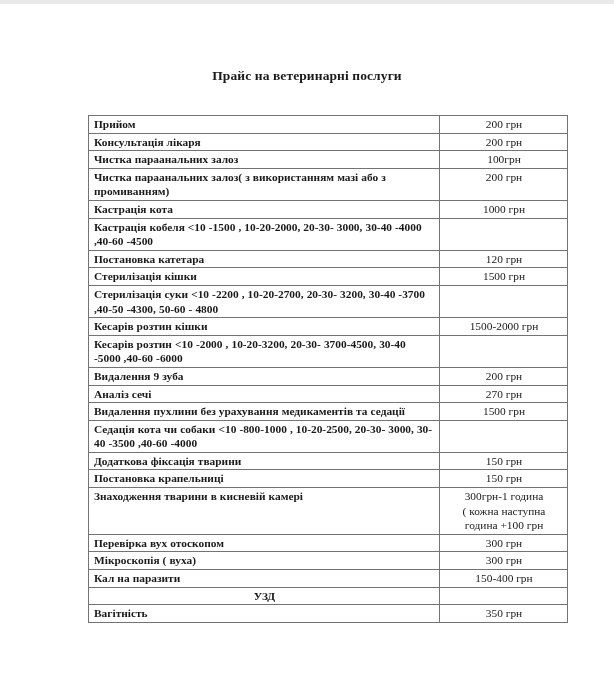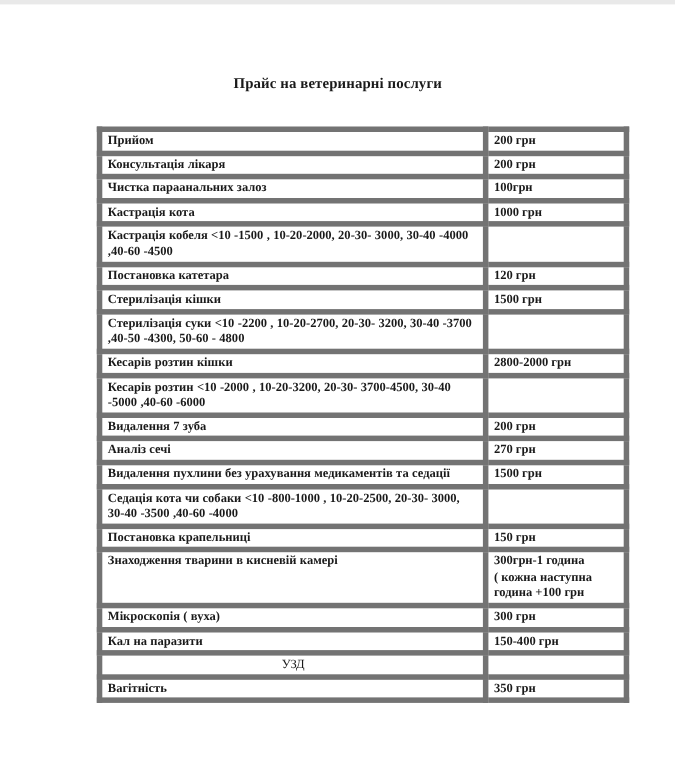--- a/index.html
+++ b/index.html
@@ -49,38 +49,38 @@
     left: 88px;
     width: 479px;
     border-collapse: collapse;
     table-layout: fixed;
     font-size: 11.4px;
   }
   table.price-table col.c-service { width: 351px; }
   table.price-table col.c-price   { width: 128px; }
 
   table.price-table td {
-    border: 5px solid #737373;
+    border: 1px solid #737373;
     padding: 1px 4px 1px 5px;
     vertical-align: top;
     line-height: 14.6px;
     font-family: "Liberation Serif", "DejaVu Serif", serif;
   }
   td.service {
     font-weight: bold;
     text-align: left;
     word-spacing: 0.2px;
   }
   td.price {
-    font-weight: bold;
-    text-align: left;
+    font-weight: normal;
+    text-align: center;
     white-space: pre-line;
   }
   td.section-head {
-    font-weight: normal;
+    font-weight: bold;
     text-align: center;
   }
 </style>
 </head>
 <body>
 
 <div class="top-band"></div>
 
 <div class="page">
 
@@ -98,20 +98,24 @@
         </tr>
         <tr>
           <td class="service">Консультація лікаря</td>
           <td class="price">200 грн</td>
         </tr>
         <tr>
           <td class="service">Чистка параанальних залоз</td>
           <td class="price">100грн</td>
         </tr>
         <tr>
+          <td class="service">Чистка параанальних залоз( з використанням мазі або з промиванням)</td>
+          <td class="price">200 грн</td>
+        </tr>
+        <tr>
           <td class="service">Кастрація кота</td>
           <td class="price">1000 грн</td>
         </tr>
         <tr>
           <td class="service">Кастрація кобеля &lt;10 -1500 , 10-20-2000, 20-30- 3000, 30-40 -4000 ,40-60 -4500</td>
           <td class="price"></td>
         </tr>
         <tr>
           <td class="service">Постановка катетара</td>
           <td class="price">120 грн</td>
@@ -119,51 +123,59 @@
         <tr>
           <td class="service">Стерилізація кішки</td>
           <td class="price">1500 грн</td>
         </tr>
         <tr>
           <td class="service">Стерилізація суки  &lt;10 -2200 , 10-20-2700, 20-30- 3200, 30-40 -3700 ,40-50 -4300, 50-60 - 4800</td>
           <td class="price"></td>
         </tr>
         <tr>
           <td class="service">Кесарів розтин кішки</td>
-          <td class="price">2800-2000 грн</td>
+          <td class="price">1500-2000 грн</td>
         </tr>
         <tr>
           <td class="service">Кесарів розтин &lt;10 -2000 , 10-20-3200, 20-30- 3700-4500, 30-40 -5000 ,40-60 -6000</td>
           <td class="price"></td>
         </tr>
         <tr>
-          <td class="service">Видалення 7 зуба</td>
+          <td class="service">Видалення 9 зуба</td>
           <td class="price">200 грн</td>
         </tr>
         <tr>
           <td class="service">Аналіз сечі</td>
           <td class="price">270 грн</td>
         </tr>
         <tr>
           <td class="service">Видалення пухлини без урахування медикаментів та седації</td>
           <td class="price">1500 грн</td>
         </tr>
         <tr>
           <td class="service">Седація кота чи собаки &lt;10 -800-1000 , 10-20-2500, 20-30- 3000, 30-40 -3500 ,40-60 -4000</td>
           <td class="price"></td>
         </tr>
         <tr>
+          <td class="service">Додаткова фіксація тварини</td>
+          <td class="price">150 грн</td>
+        </tr>
+        <tr>
           <td class="service">Постановка крапельниці</td>
           <td class="price">150 грн</td>
         </tr>
         <tr>
           <td class="service">Знаходження тварини в кисневій камері</td>
           <td class="price">300грн-1 година
 ( кожна наступна
 година +100 грн</td>
+        </tr>
+        <tr>
+          <td class="service">Перевірка вух отоскопом</td>
+          <td class="price">300 грн</td>
         </tr>
         <tr>
           <td class="service">Мікроскопія ( вуха)</td>
           <td class="price">300 грн</td>
         </tr>
         <tr>
           <td class="service">Кал на паразити</td>
           <td class="price">150-400 грн</td>
         </tr>
         <tr>

